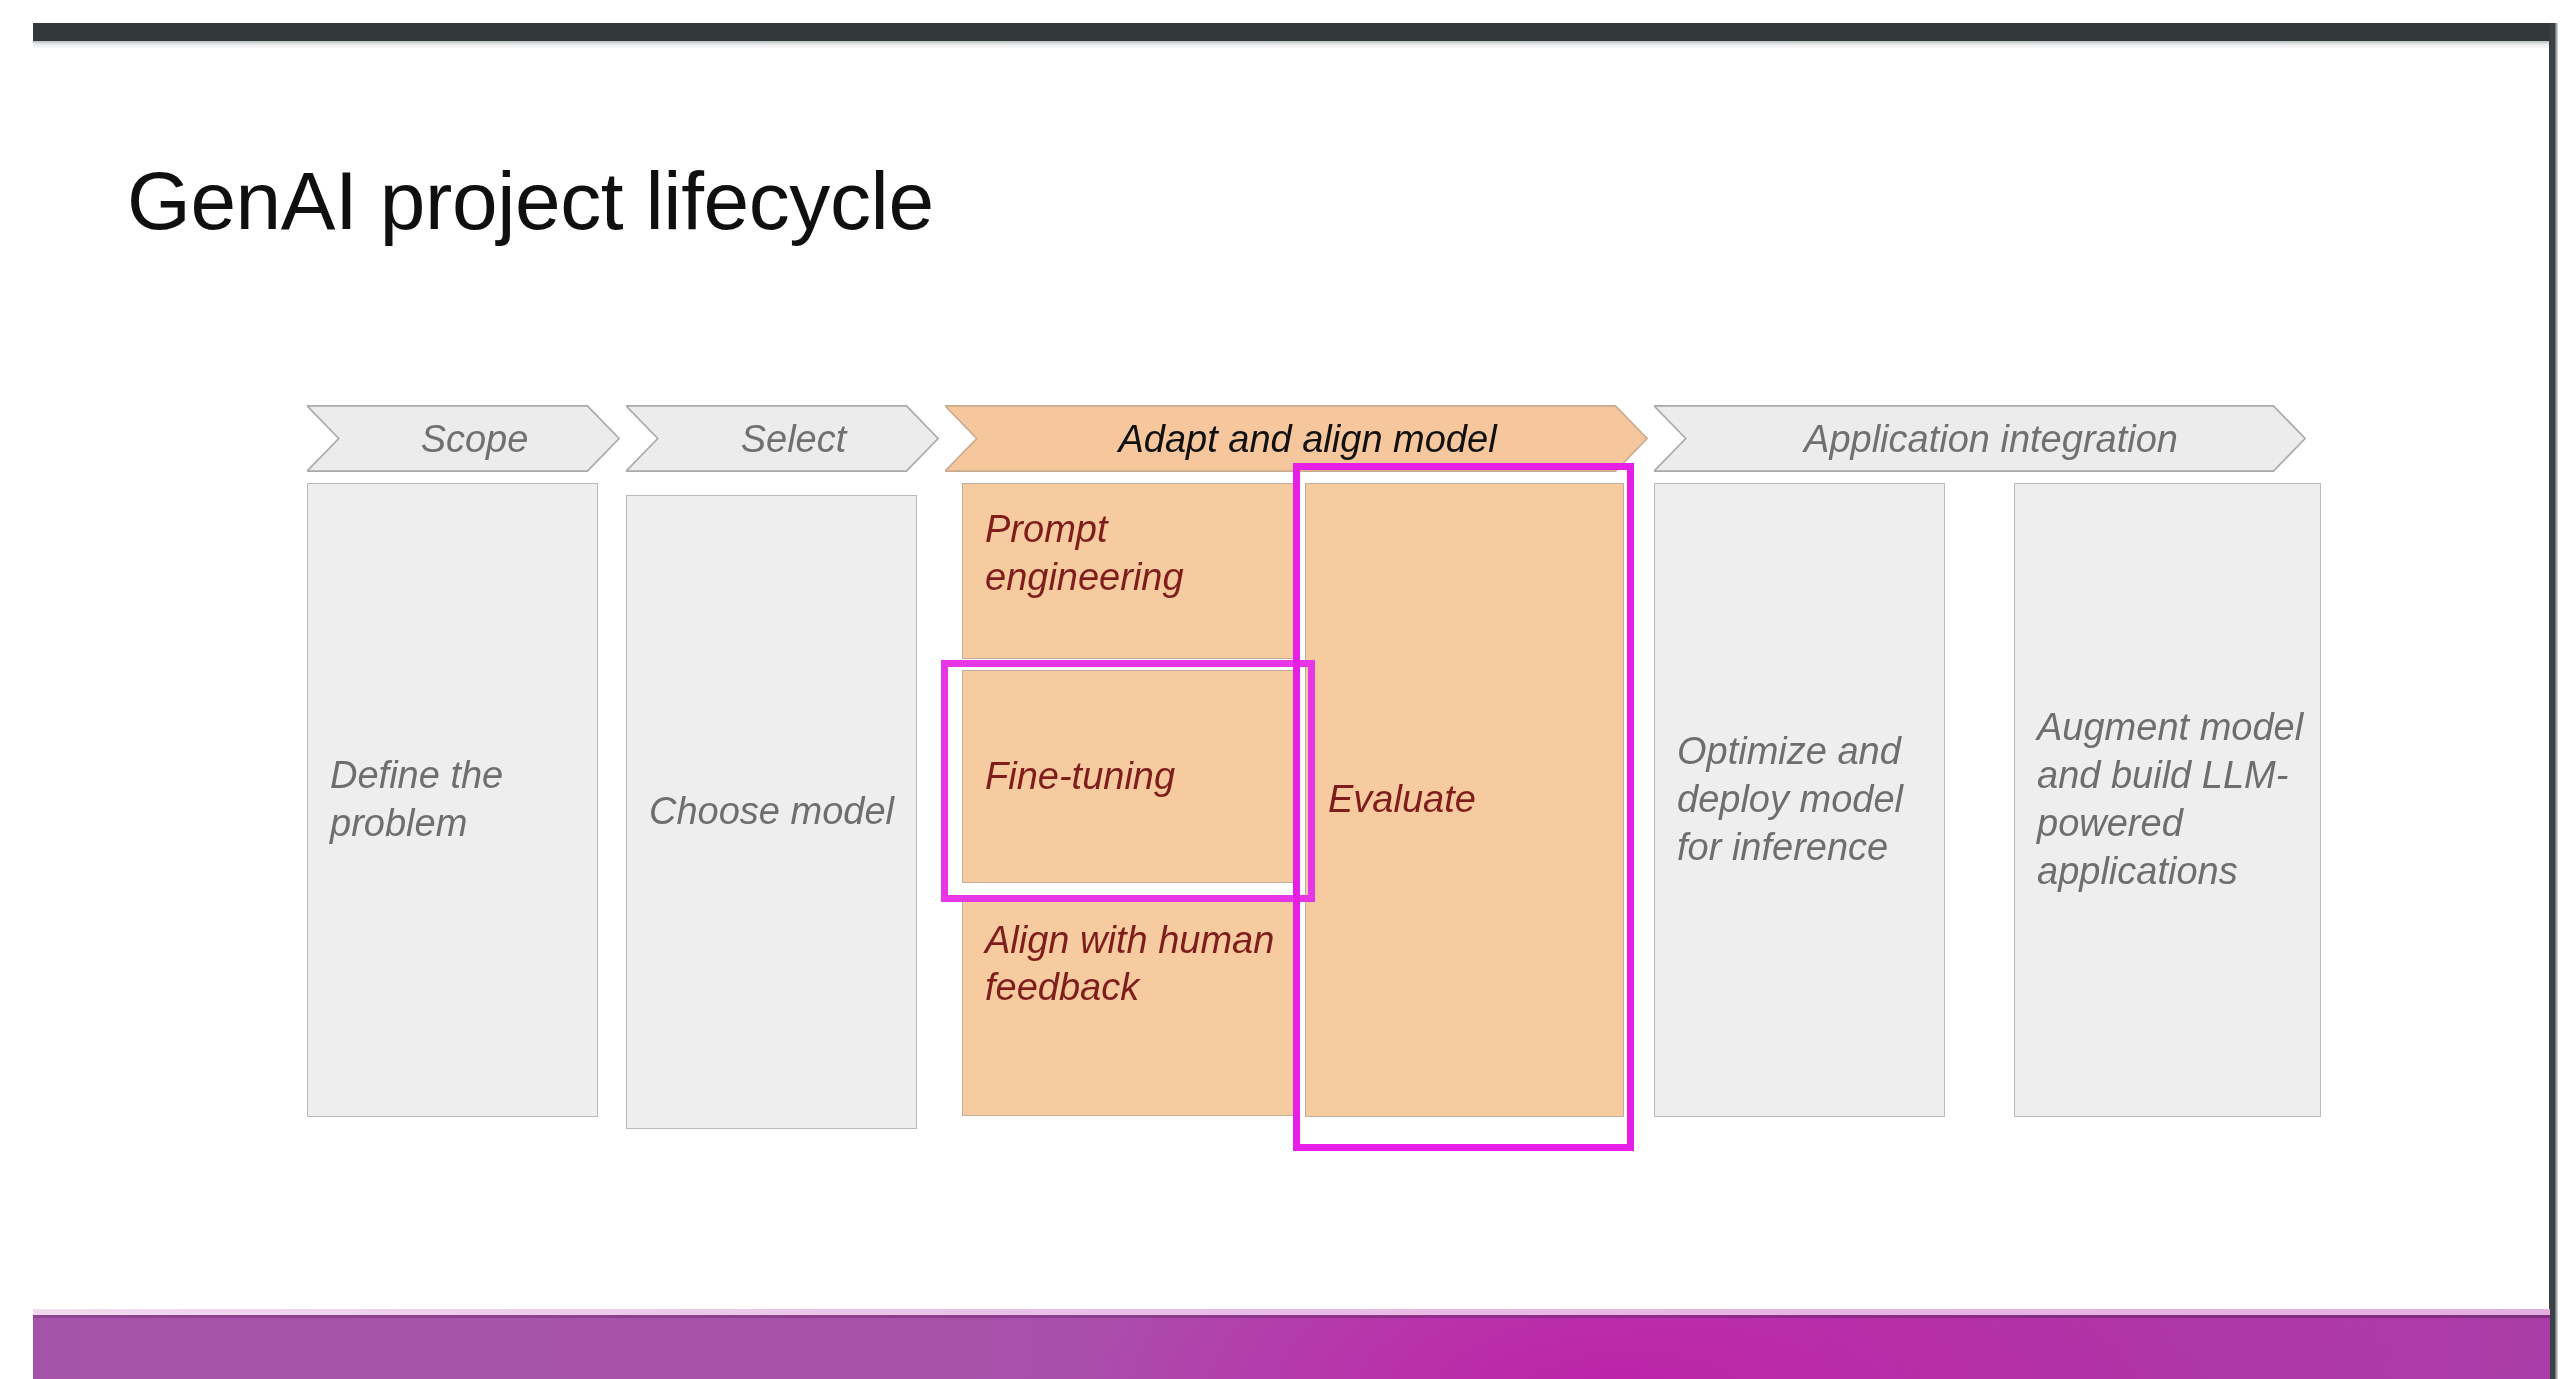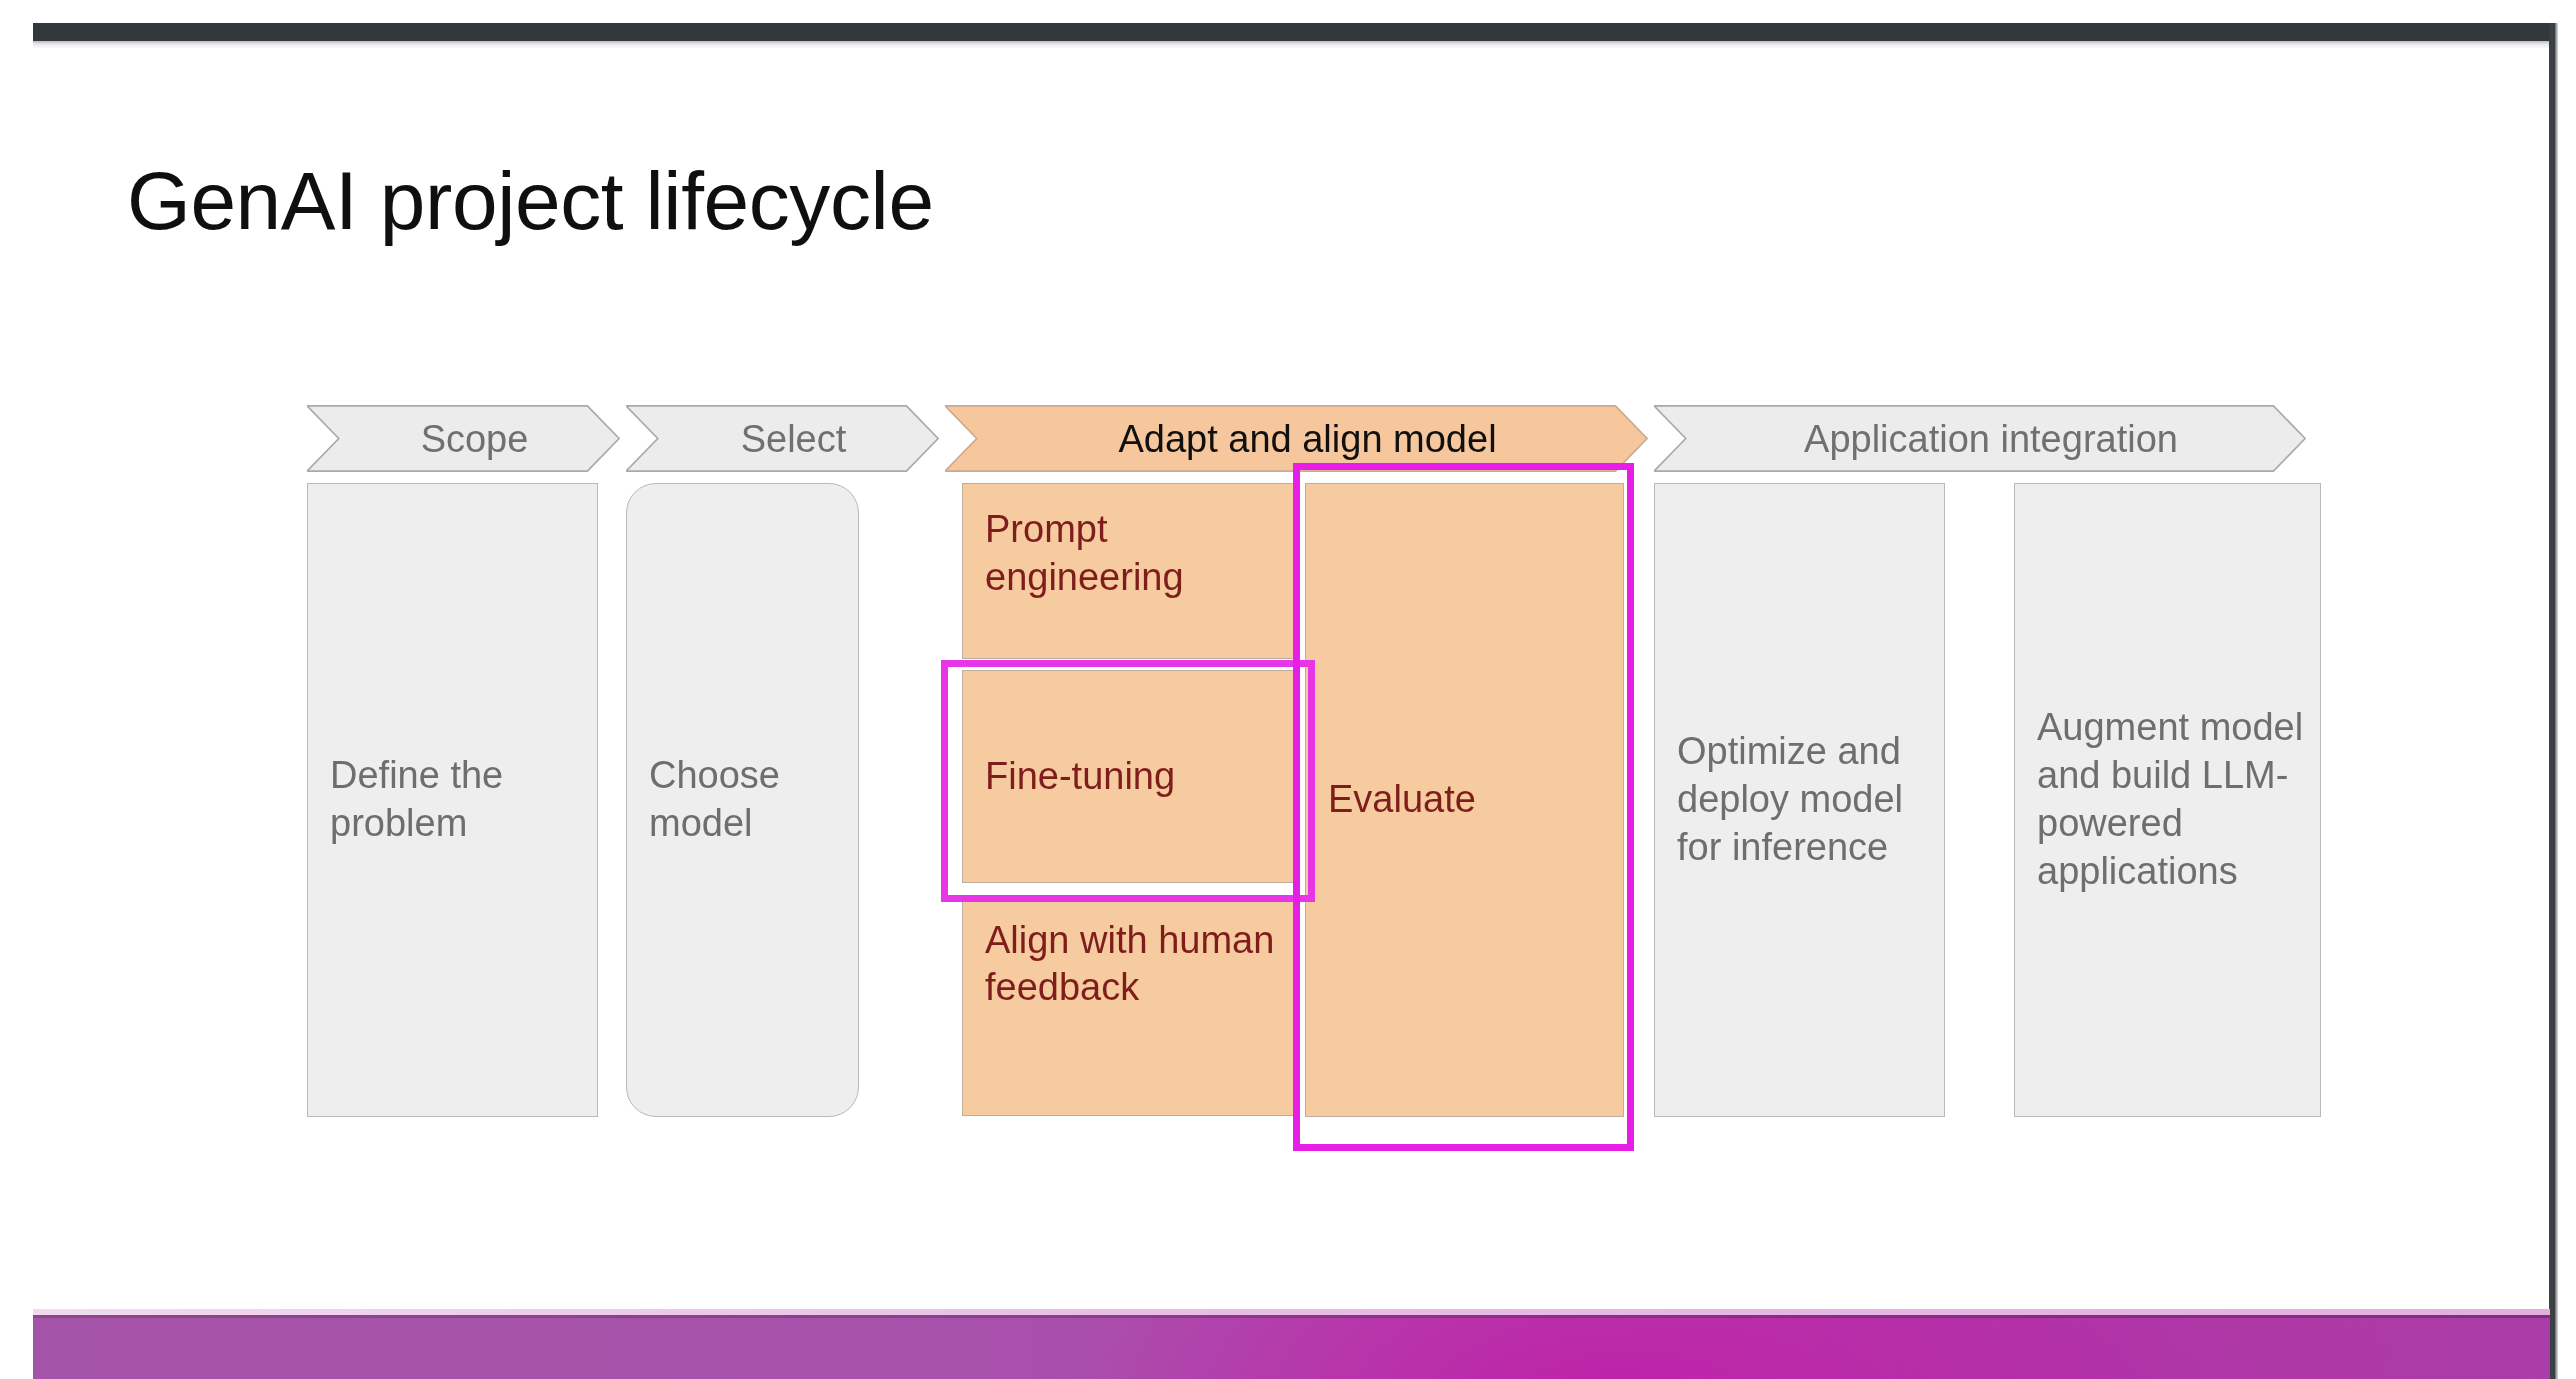--- a/index.html
+++ b/index.html
@@ -72,20 +72,21 @@
     white-space: nowrap;
   }
 
   
   #diagram {
     position: absolute;
     left: 0;
     top: 0;
     width: 2576px;
     height: 1379px;
+    font-style: italic;
   }
 
   .stage-header {
     position: absolute;
     height: 67px;
     display: flex;
     align-items: center;
     justify-content: center;
     box-sizing: border-box;
   }
@@ -210,21 +211,21 @@
       <svg class="chev-svg" viewBox="0 0 760 78" preserveAspectRatio="none">
         <polygon points="0,1 722,1 759,39 722,77 0,77 37,39" fill="#ececec" stroke="#a9a9a9" stroke-width="2"></polygon>
       </svg>
       <span class="chev-label">Application integration</span>
     </div>
 
     <div class="body-box grey" style="left:307px; top:483px; width:291px; height:634px;">
       <span class="box-label">Define the problem</span>
     </div>
 
-    <div class="body-box grey" style="left:626px; top:483px; width:233px; height:634px;border-radius:30px;">
+    <div class="body-box grey" style="left:626px; top:495px; width:291px; height:634px;">
       <span class="box-label">Choose model</span>
     </div>
 
     <div class="body-box orange" style="left:962px; top:483px; width:333px; height:176px; align-items:flex-start; padding-top:22px;">
       <span class="box-label">Prompt engineering</span>
     </div>
 
     <div class="body-box orange" style="left:962px; top:670px; width:333px; height:213px;">
       <span class="box-label">Fine-tuning</span>
     </div>

